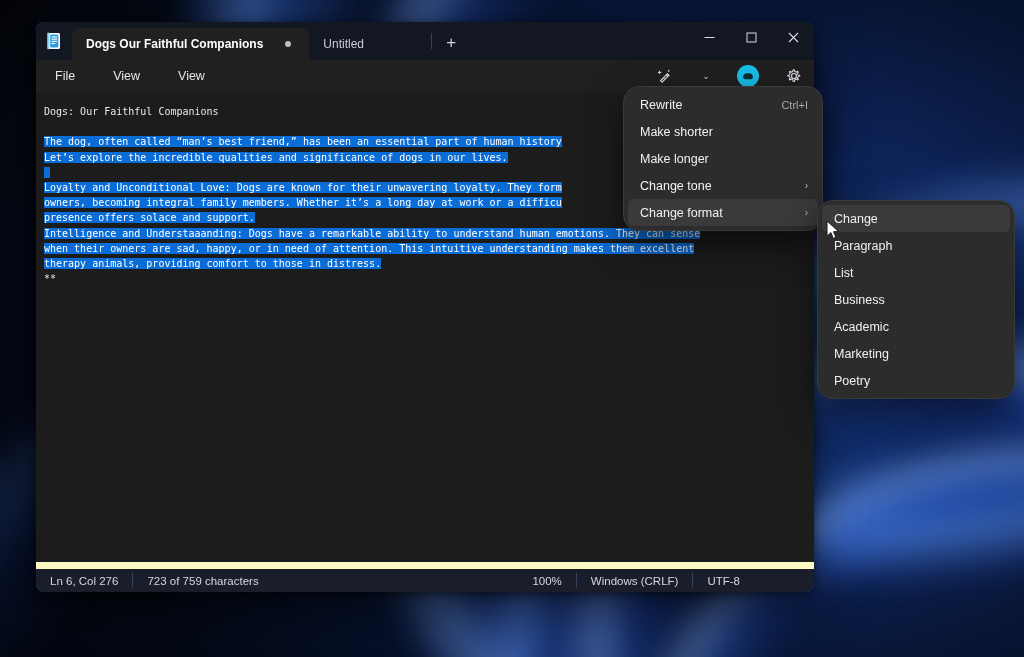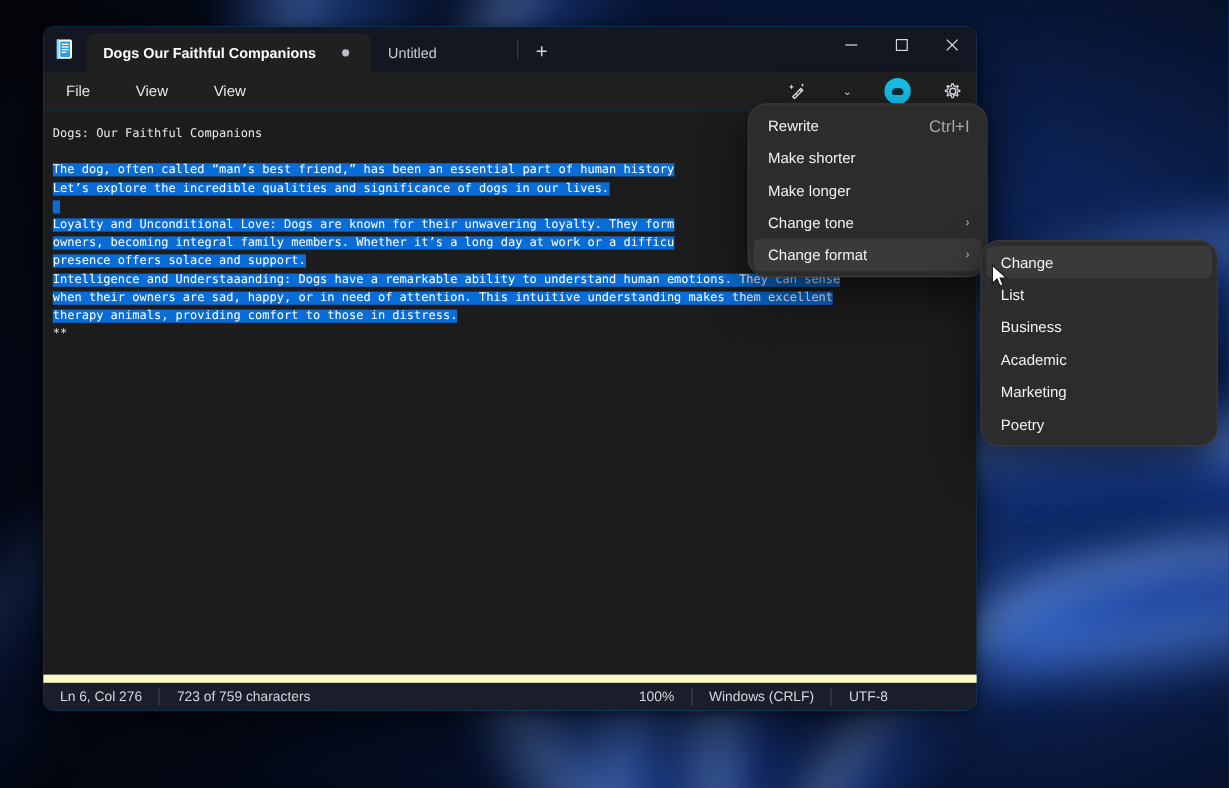--- a/index.html
+++ b/index.html
@@ -234,21 +234,21 @@
     display: flex;
     align-items: center;
     padding: 0 10px 0 12px;
     border-radius: 5px;
     font-size: 12.5px;
     color: #f1f1f1;
     white-space: nowrap;
   }
   .ctx-item.highlight { background: #3a3a3a; gap: 48px; }
   .ctx-item .lbl { flex: 1 1 auto; }
-  .ctx-item .accel { font-size: 14px; color: #a7a7a7; margin-left: 2px; }
+  .ctx-item .accel { font-size: 11px; color: #a7a7a7; margin-left: 2px; }
   .ctx-item .sub-arrow { font-size: 10px; color: #b9b9b9; margin-left: 10px; }
 
   
   #mouse-cursor {
     position: absolute;
     left: 826px; top: 220px;
     z-index: 90;
     pointer-events: none;
   }
 </style>
@@ -383,20 +383,23 @@
         <span class="lbl">Change format</span>
         <span class="sub-arrow">›</span>
       </div>
     </div>
 
   <div class="ctxmenu" id="format-menu">
       <div class="ctx-item highlight">
         <span class="lbl">Change</span>
       </div>
       <div class="ctx-item">
+        <span class="lbl">Paragraph</span>
+      </div>
+      <div class="ctx-item">
         <span class="lbl">List</span>
       </div>
       <div class="ctx-item">
         <span class="lbl">Business</span>
       </div>
       <div class="ctx-item">
         <span class="lbl">Academic</span>
       </div>
       <div class="ctx-item">
         <span class="lbl">Marketing</span>

